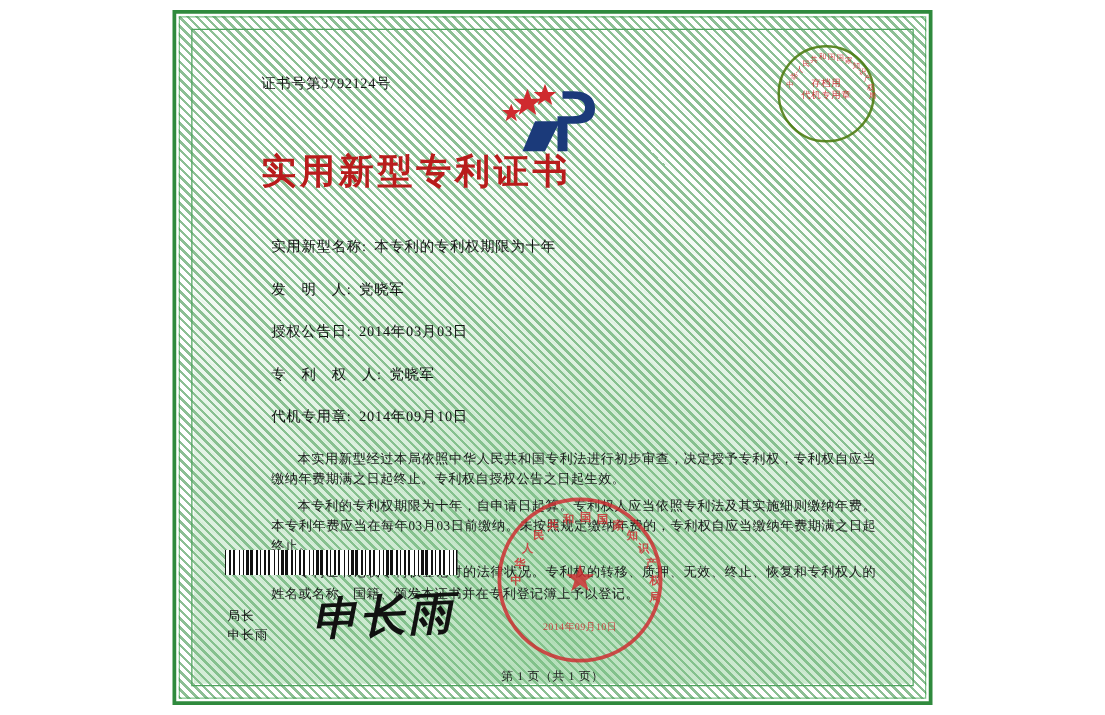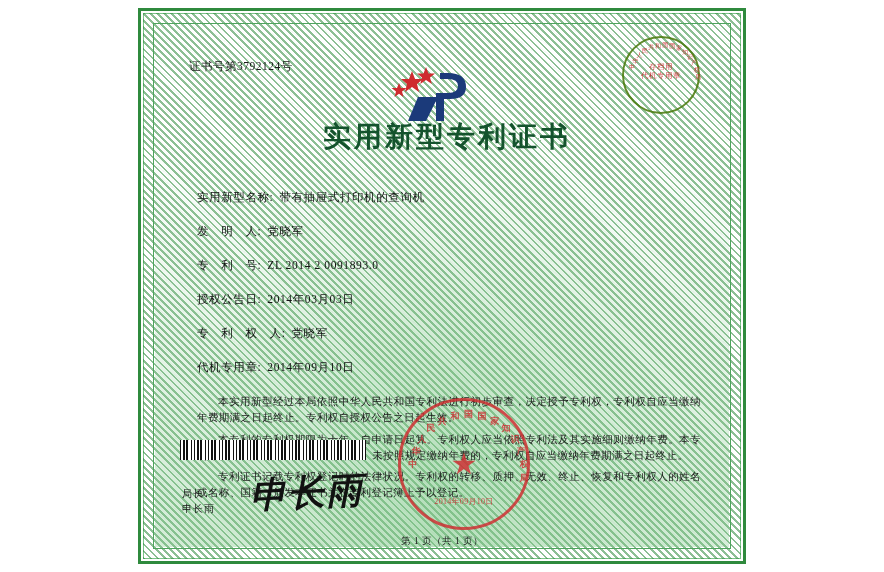--- a/index.html
+++ b/index.html
@@ -69,20 +69,21 @@
       repeating-linear-gradient(38deg, rgba(140,205,150,0.10) 0 1px, rgba(255,255,255,0) 1px 7px);
     pointer-events: none;
   }
 
   
   .content {
     position: absolute;
     inset: 17px;
     padding: 16px 24px 0 34px;
     box-sizing: border-box;
+    margin-left: 20px;
   }
 
   .cert-no {
     font-size: 11.5px;
     color: #1a1a1a;
     letter-spacing: 0.5px;
     margin-top: 18px;
     margin-left: 0px;
   }
 
@@ -90,25 +91,25 @@
   .emblem {
     position: absolute;
     left: 50%;
     transform: translateX(-50%);
     top: 38px;
     width: 120px;
     height: 62px;
   }
 
   .title {
-    text-align: center;
+    text-align: left;
     font-size: 28px;
     font-weight: bold;
     letter-spacing: 3px;
-    color: #14532d;
+    color: #b91c1c;
     margin-top: 44px;
     font-family: "Liberation Serif", serif;
   }
 
   .fields {
     margin-top: 34px;
     padding-left: 8px;
   }
   .field-row {
     display: flex;
@@ -289,29 +290,25 @@
         <polygon points="17,20 19,25 24.5,25 20,28.5 21.5,34 17,30.8 12.5,34 14,28.5 9.5,25 15,25" fill="#cf2b2f"></polygon>
         <path d="M36 34 L56 34 L44 58 L26 58 Z" fill="#1b3a7a"></path>
       </svg>
     </div>
 
     <div class="title">实用新型专利证书</div>
 
     <div class="fields">
       <div class="field-row">
         <span class="field-label">实用新型名称:</span>
-        <span class="field-value">带有抽屉式打印机的查询机</span>
+        <span class="field-value">本专利的专利权期限为十年</span>
       </div>
       <div class="field-row">
         <span class="field-label">发　明　人:</span>
         <span class="field-value">党晓军</span>
-      </div>
-      <div class="field-row">
-        <span class="field-label">专　利　号:</span>
-        <span class="field-value">ZL 2014 2 0091893.0</span>
       </div>
       <div class="field-row">
         <span class="field-label">授权公告日:</span>
         <span class="field-value">2014年03月03日</span>
       </div>
       <div class="field-row">
         <span class="field-label">专　利　权　人:</span>
         <span class="field-value">党晓军</span>
       </div>
       <div class="field-row">

